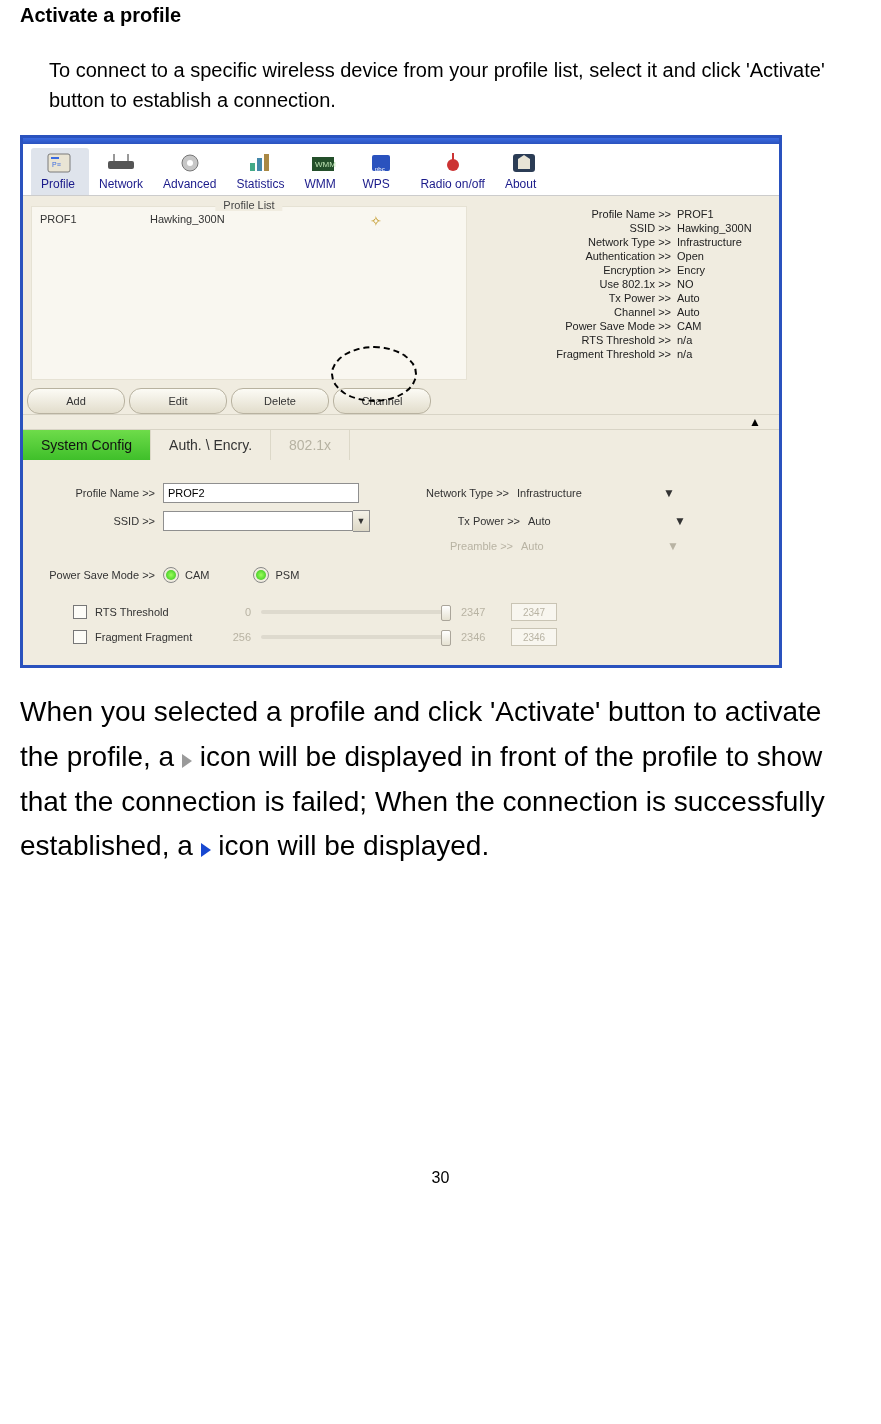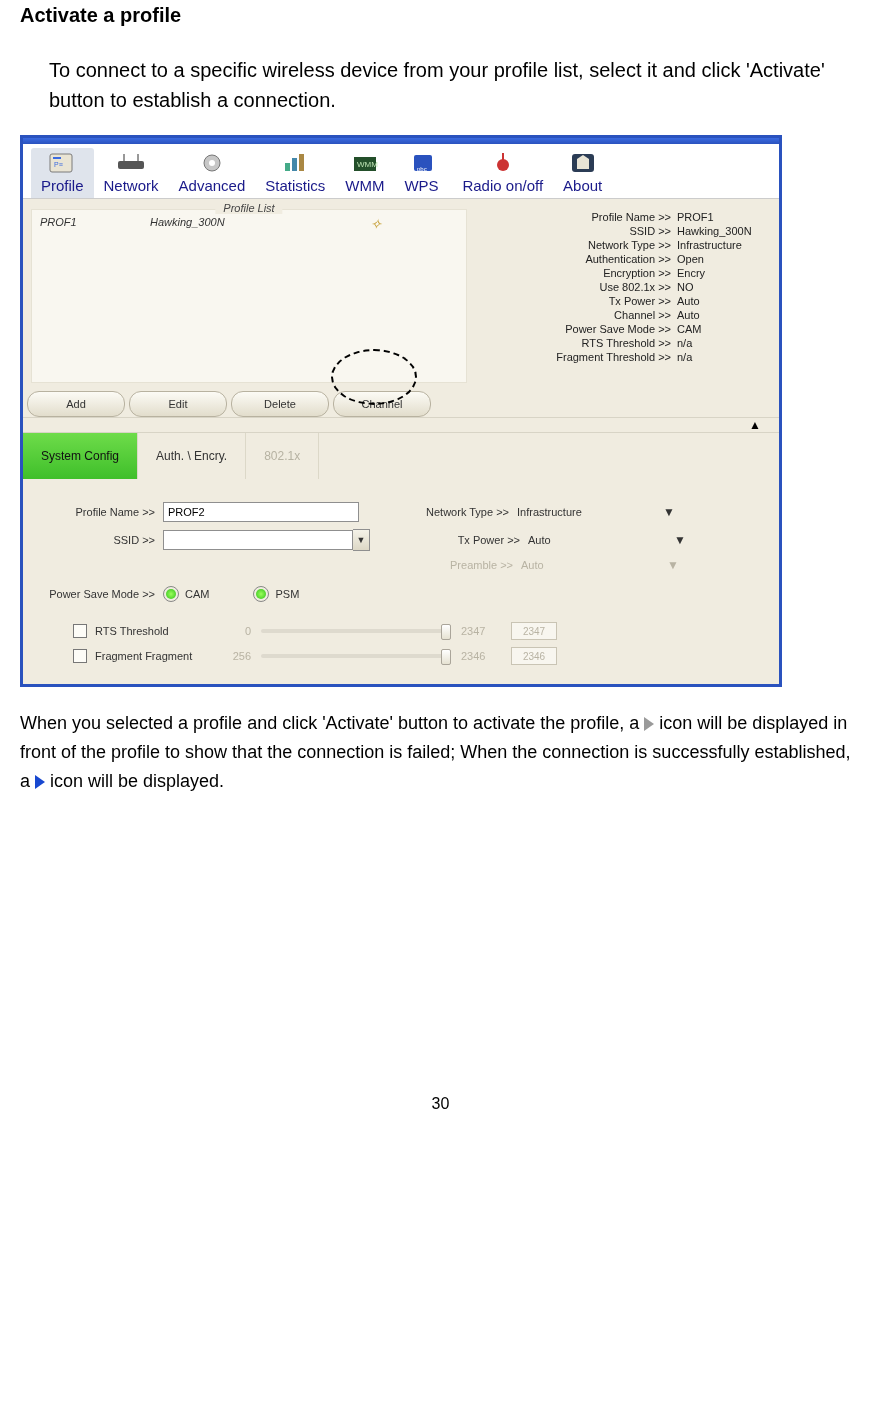--- a/index.html
+++ b/index.html
@@ -1,44 +1,44 @@
 <!DOCTYPE html>
 <html><head>
 <meta charset="utf-8">
 <style>
   body { margin:0; padding:0; font-family: Arial, Helvetica, sans-serif; background:#fff; color:#000; width:881px; }
   .page { padding: 4px 20px 20px 20px; }
   .h1 { font-size:20px; font-weight:bold; margin:0 0 28px 0; }
   .para { font-size:20px; line-height:1.5; margin-bottom:20px;margin-left:29px; }
-  .para2 { font-size:18px; line-height:1.6; margin-top:22px; }
+  .para2 { font-size:28px; line-height:1.6; margin-top:22px; }
   .app-window { border:3px solid #2a52be; width:756px; margin:0 0 0 0; background:#fff; }
   .titlebar { height:6px; background:linear-gradient(#3a6ae0,#2a52be); }
   .toolbar { display:flex; background:#fff; border-bottom:1px solid #ccc; padding:4px 8px 0 8px; }
   .tool-item { flex:0 0 auto; text-align:left; font-size:12px; color:#1a1a8a; padding:0 10px 4px 10px; position:relative; }
   .tool-item.sel { background:#dfe4ec; border-radius:3px 3px 0 0; }
   .tool-icon { width:38px; height:26px; margin:2px auto 1px auto; display:flex; align-items:center; justify-content:center; }
-  .tool-label { font-size:15px; }
+  .tool-label { font-size:12px; }
   .main-top { display:flex; background:#f0ece0; }
   .left-col { flex:0 0 452px; padding:8px 0 0 0; }
   .right-col { flex:1; padding:10px 6px 4px 0; font-size:11px; color:#222; }
-  .profile-list-box { margin:2px 8px 0 8px; height:172px; background:#f9f7f0; border:1px solid #e6e2d4; position:relative;font-style:italic; }
+  .profile-list-box { margin:2px 8px 0 8px; height:172px; background:#f9f7f0; border:1px solid #e6e2d4; position:relative; }
   .pl-title { position:absolute; top:-8px; left:50%; transform:translateX(-50%); background:#f0ece0; font-size:11px; padding:0 8px; color:#444;}
   .pl-row { display:flex; padding:6px 8px; font-size:11px; color:#333; }
   .pl-c1 { width:110px; }
   .pl-c2 { width:220px; }
   .pl-c3 { width:30px; color:#c39a2b; font-size:14px;}
   .btn-row { display:flex; padding:0 0 0 4px; margin-top:8px; }
   .pbtn { width:96px; height:24px; margin:0 4px 0 0; background:linear-gradient(#fcfbf5,#e2ddcc); border:1px solid #b8b2a0; font-size:11px; display:flex; align-items:center; justify-content:center; color:#333; border-radius:12px;}
   .circle-annot { position:absolute; border:2px dashed #000; border-radius:50%; width:82px; height:52px; left:308px; top:150px; pointer-events:none;}
   .detail-row { display:flex; justify-content:flex-end; margin:2px 0; font-size:11px;}
   .detail-lbl { text-align:right; padding-right:4px; color:#222;}
   .detail-val { min-width:96px; padding-left:2px; color:#222;}
   .collapse-bar { background:#f0ece0; border-top:1px solid #d8d4c6; border-bottom:1px solid #d8d4c6; height:14px; text-align:right; padding-right:18px; font-size:12px;}
   .tabs2 { display:flex; background:#f0ece0; }
-  .tab2 { height:22px; padding:12px 18px; font-size:12px; display:flex; align-items:center; color:#333; border-right:1px solid #dcd8c8;}
+  .tab2 { height:22px; padding:4px 18px; font-size:14px; display:flex; align-items:center; color:#333; border-right:1px solid #dcd8c8;}
   .tab2.active { background:linear-gradient(#6edc4a,#3fbf2a); color:#111; }
   .tab2.disabled { color:#b6b2a2; }
   .config-panel { background:#f0ece0; padding:16px 14px 12px 14px; font-size:11px; color:#333; }
   .cfg-row { display:flex; align-items:center; margin:7px 0; }
   .cfg-lbl { width:118px; text-align:right; padding-right:8px; }
   .cfg-lbl.gray { color:#b8b3a3; }
   .tinput { height:18px; background:#fff; border:1px solid #8f8f8f; font-size:11px; padding:0 4px;}
   .combo { display:flex; align-items:center;}
   .combo .tinput{ width:180px;}
   .combo .dd { width:16px; height:20px; background:linear-gradient(#f4f2e8,#ddd8c6); border:1px solid #8f8f8f; border-left:none; display:flex; align-items:center; justify-content:center; font-size:9px;}

